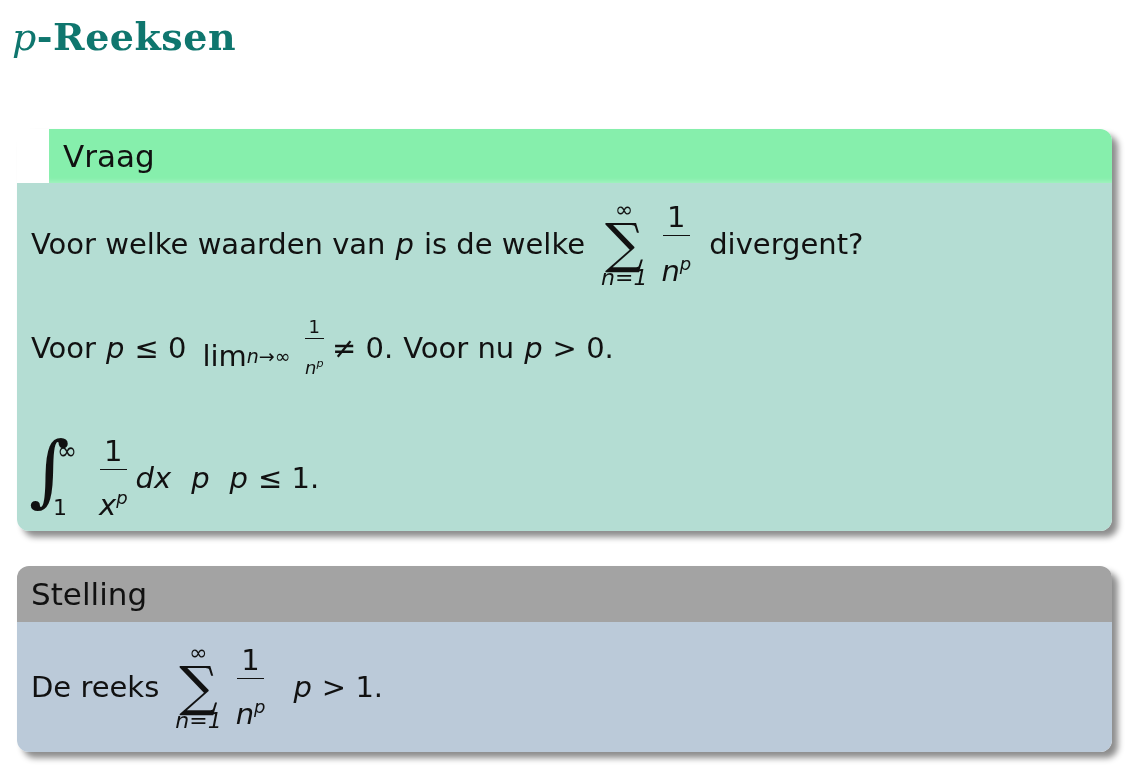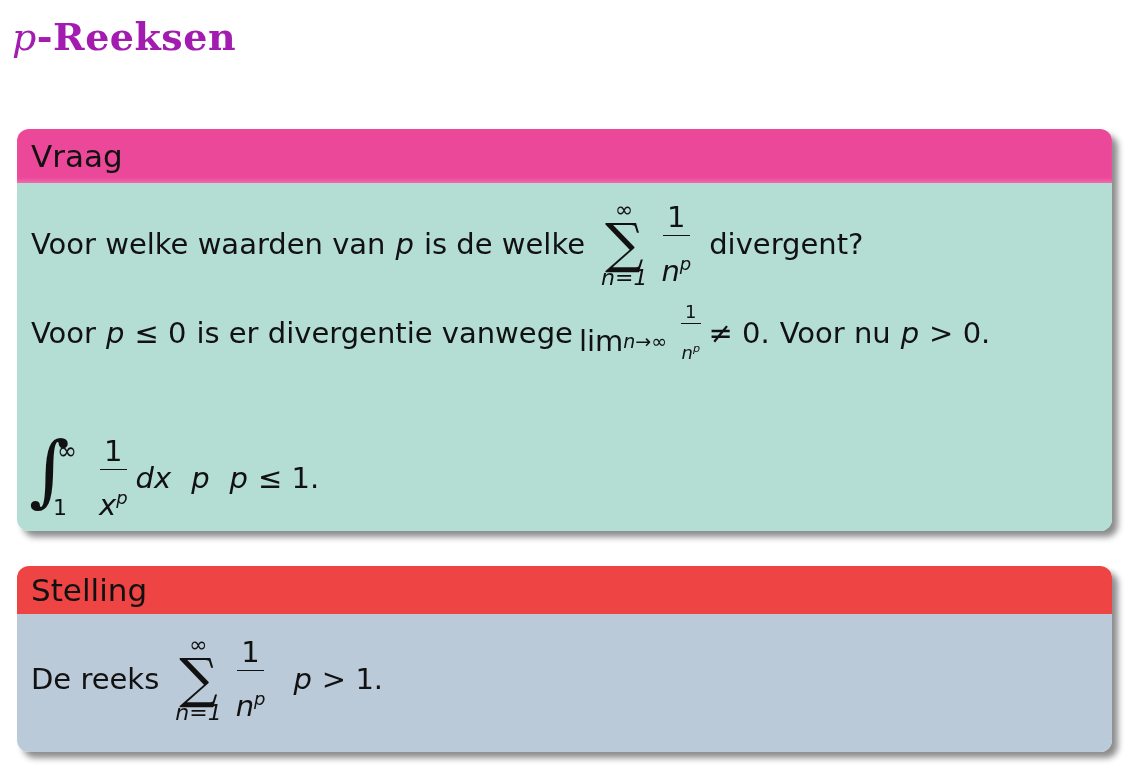--- a/index.html
+++ b/index.html
@@ -3,38 +3,38 @@
 <meta charset="utf-8">
 <style>
   html, body { margin: 0; padding: 0; }
   body {
     width: 1131px; height: 770px; background: #ffffff; position: relative; overflow: hidden;
     font-family: "DejaVu Sans", "Liberation Sans", sans-serif; color: #111;
   }
   .title {
     position: absolute; left: 12px; top: 14px;
     font-family: "DejaVu Serif", "Liberation Serif", serif;
-    font-size: 38px; color: #a21caf; font-weight: bold; letter-spacing: 0.5px;
+    font-size: 38px; color: #0f766e; font-weight: bold; letter-spacing: 0.5px;
   }
   .title .pvar { font-style: italic; font-weight: normal; }
   .block {
     position: absolute; left: 17px; width: 1095px;
     border-radius: 12px; overflow: visible;
     box-shadow: 6px 6px 6px rgba(0,0,0,0.45);
   }
   .block-inner { border-radius: 12px; overflow: hidden; height: 100%; }
   .block-head {
     font-size: 31px; padding-left: 14px; box-sizing: border-box;
     display: flex; align-items: center;
   }
   .vraag { top: 129px; height: 402px; }
-  .vraag .block-head { background: #ec4899; height: 54px; box-shadow: inset 0 -4px 4px -2px rgba(255,255,255,0.25); }
+  .vraag .block-head { background: #86efac; height: 54px; box-shadow: inset 0 -4px 4px -2px rgba(255,255,255,0.25); margin-left: 32px; }
   .vraag .block-body { background: #b4ddd3; height: 348px; position: relative; }
   .stelling { top: 566px; height: 186px; }
-  .stelling .block-head { background: #ef4444; height: 48px; }
+  .stelling .block-head { background: #a3a3a3; height: 56px; }
   .stelling .block-body { background: #bbcad9; height: 138px; position: relative; }
   .line { position: absolute; left: 14px; font-size: 29px; white-space: nowrap; display: flex; align-items: center; }
   .m { font-style: italic; }
   .sp { display: inline-block; width: 10px; }
   
   .sum { display: inline-flex; flex-direction: column; align-items: center; margin: 0 6px; line-height: 1; }
   .sum .sym { font-size: 54px; line-height: 46px; font-family: "DejaVu Serif", serif; }
   .sum .lim { font-size: 22px; }
   .frac { display: inline-flex; flex-direction: column; align-items: center; margin: 0 8px; line-height: 1.05; }
   .frac .num { font-size: 29px; padding: 0 4px 3px; border-bottom: 1.5px solid #111; }
@@ -75,28 +75,27 @@
           <span class="lim m">n=1</span>
         </span>
         <span class="frac">
           <span class="num">1</span>
           <span class="den"><span class="m">n</span><sup>p</sup></span>
         </span>
           <span class="sp"></span>
         <span>divergent?</span>
       </div>
 
-      <div class="line" style="top:120px;">
+      <div class="line" style="top:135px;">
         <span>Voor</span>
           <span class="sp"></span>
         <span class="m">p</span>
           <span class="sp"></span>
         <span>≤ 0</span>
           <span class="sp"></span>
-        <span>is er divergentie vanwege</span>
         <span class="limop">
           <span class="op">lim</span>
           <span class="sub m">n→∞</span>
         </span>
         <span class="frac small">
           <span class="num">1</span>
           <span class="den"><span class="m">n</span><sup>p</sup></span>
         </span>
         <span>≠ 0.</span>
           <span class="sp"></span>

